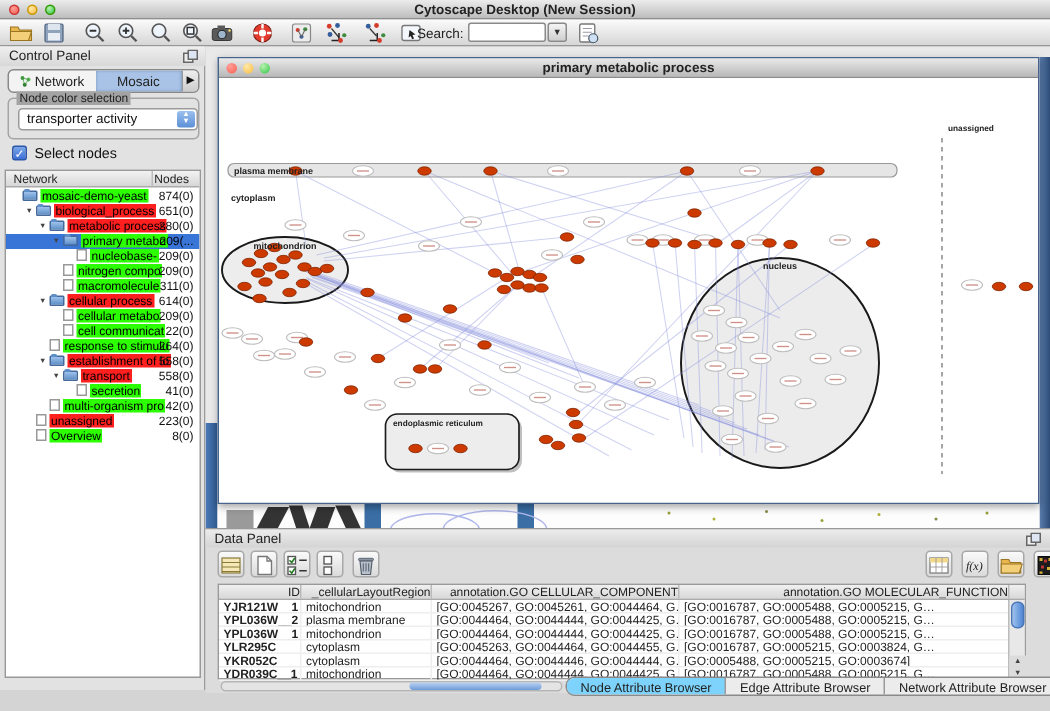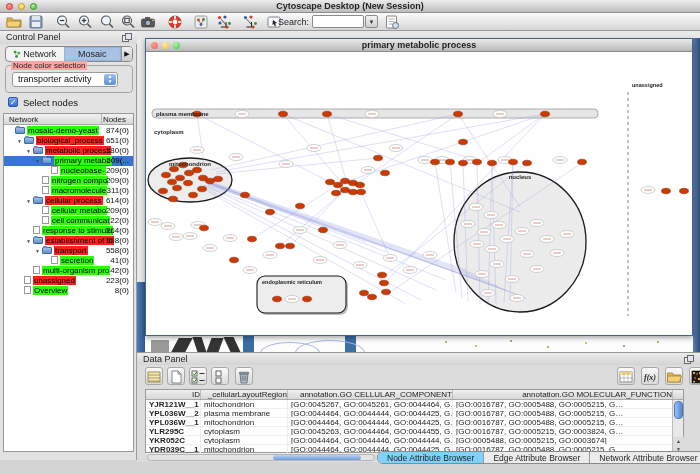--- a/index.html
+++ b/index.html
@@ -40,23 +40,23 @@
   #cptabs { position:absolute; left:5px; top:15px; width:128px; height:16px; display:flex;
     border:1px solid #888; border-radius:4px; overflow:hidden; background:#f3f3f3; }
   .cptab { flex:1; font-size:9px; color:#222; text-align:center; line-height:14px; position:relative; }
   .cptab.sel { background:#a9c3e6; box-shadow:inset 0 0 2px #6d8db5; }
   .cptab .net-ic { display:inline-block; width:8px; height:8px; vertical-align:-1px; margin-right:2px; }
   #cptab-more { width:11px; background:linear-gradient(#eee,#ccc); border-left:1px solid #999;
     font-size:7px; line-height:14px; text-align:center; color:#111; }
 
   #groupbox { position:absolute; left:5px; top:34px; width:128px; height:28px;
     border:1px solid #a5a5a5; border-radius:4px; }
-  #groupbox .legend { position:absolute; left:5px; top:-5px; background:#fca5a5; padding:0 2px;
+  #groupbox .legend { position:absolute; left:5px; top:-5px; background:#a3a3a3; padding:0 2px;
     font-size:8px; color:#222; }
-  #combo { position:absolute; left:6px; top:6px; width:106px; height:15px; background:#fff;
+  #combo { position:absolute; left:6px; top:6px; width:120px; height:15px; background:#fff;
     border:1px solid #9a9a9a; border-radius:3px; font-size:9px; line-height:13px; padding-left:5px; color:#111; }
   #combo .stepper { position:absolute; right:1px; top:1px; width:12px; height:11px;
     background:linear-gradient(#9cc0ee,#5c8fd6); border-radius:2px; color:#fff; font-size:5px;
     line-height:5px; text-align:center; }
 
   #selnodes { position:absolute; left:8px; top:66px; height:12px; font-size:9.5px; color:#111; }
   #selnodes .cb { position:absolute; left:0; top:0; width:10px; height:10px; border-radius:2px;
     background:linear-gradient(#7aa6e8,#3b6fd6); border:1px solid #2c56a8; color:#fff; font-size:8px;
     line-height:9px; text-align:center; }
   #selnodes .cblbl { margin-left:15px; line-height:11px; display:inline-block; }
@@ -102,21 +102,21 @@
   .wtl.red { left:5px; background:radial-gradient(circle at 35% 30%,#ff9d96,#f75f51); }
   .wtl.yel { left:16px; background:radial-gradient(circle at 35% 30%,#ffe9a8,#fcbb3f); }
   .wtl.grn { left:27px; background:radial-gradient(circle at 35% 30%,#b7f2ae,#32c648); }
   #netcanvas { position:absolute; left:0; top:13px; width:546px; height:283px; background:#fff; }
 
   
   #dpanel { position:absolute; left:137px; top:352px; width:563px; height:110px; background:#dcdcdc; border-top:1px solid #999; }
   #dpanel .hdr { position:absolute; left:0; top:0; width:100%; height:12px; font-size:9px; color:#222;
     line-height:12px; padding-left:6px; background:linear-gradient(#ececec,#d4d4d4); }
   #dpanel .floatico { right:6px; }
-  #dptools { position:absolute; left:0; top:13px; width:100%; height:21px;font-weight:bold; }
+  #dptools { position:absolute; left:0; top:13px; width:100%; height:21px; }
   .dpi { position:absolute; top:1px; width:18px; height:18px; border:1px solid #a8a8a8; border-radius:3px;
     background:linear-gradient(#fafafa,#dadada); }
   .dpi svg { width:16px; height:16px; display:block; margin:1px auto; }
   #dtable { position:absolute; left:8px; top:36px; width:539px; height:64px; background:#fff; border:1px solid #9a9a9a; font-size:8px; }
   #dthead { display:flex; height:10px; background:linear-gradient(#f0f0f0,#d8d8d8); border-bottom:1px solid #aaa; }
   #dthead .c { border-right:1px solid #bbb; text-align:right; line-height:10px; color:#222;
     overflow:hidden; white-space:nowrap; }
   .drow { display:flex; height:9px; border-bottom:1px solid #eee; }
   .drow .c { border-right:1px solid #eee; line-height:9px; padding-left:3px; color:#222;
     overflow:hidden; white-space:nowrap; }

